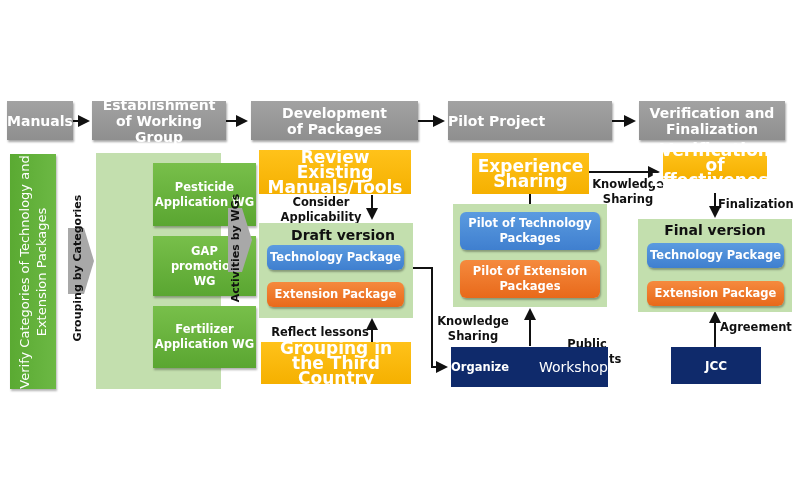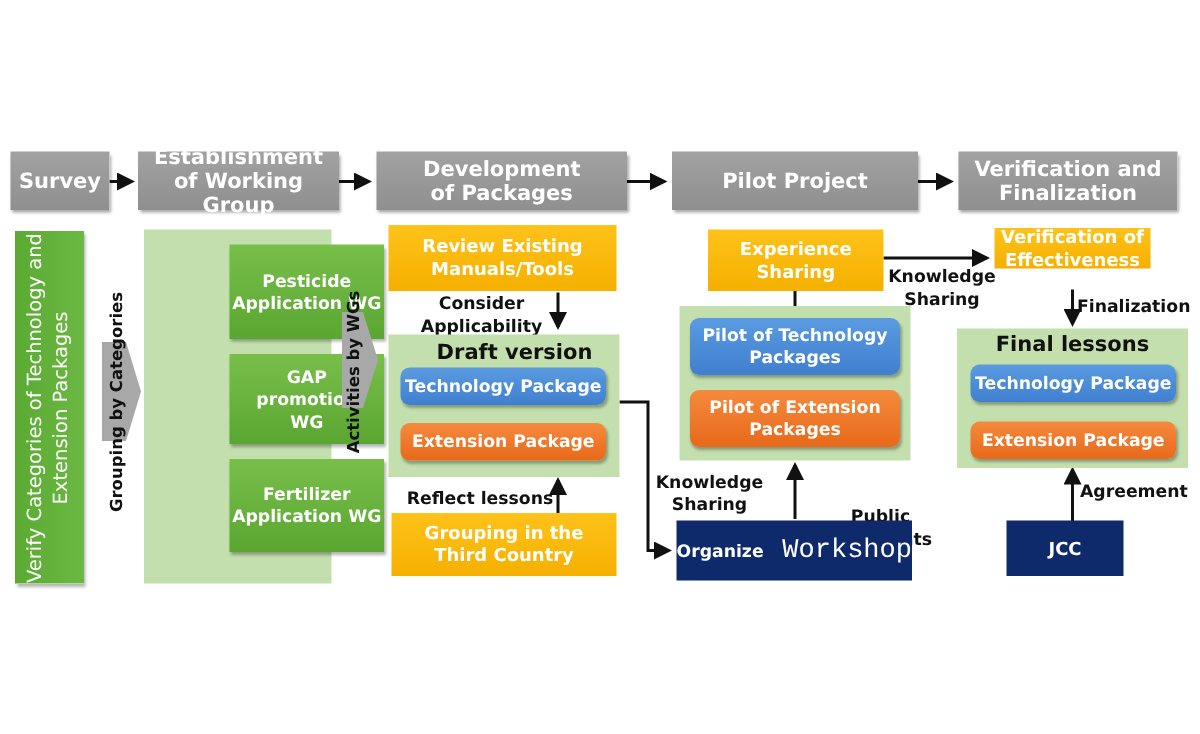--- a/index.html
+++ b/index.html
@@ -1,28 +1,28 @@
 <!DOCTYPE html>
 <html><head>
 <meta charset="utf-8">
 <style>
   html, body { margin:0; padding:0; background:#ffffff; }
   body { width:800px; height:489px; position:relative; overflow:hidden;
          font-family:"DejaVu Sans", sans-serif; }
   .abs { position:absolute; box-sizing:border-box; }
   .stage { background:linear-gradient(#a2a2a2,#8f8f8f); color:#fff; font-weight:bold;
-           display:flex; align-items:center; justify-content:center; text-align:center;
+           display:flex; align-items:center; text-align:center;
            font-size:14px; line-height:16px; box-shadow:1px 2px 2px rgba(0,0,0,0.35); }
   .panel { background:#c3dfae; }
   .wg { background:linear-gradient(#78bf4a,#5aa631); color:#fff; font-weight:bold;
         display:flex; align-items:center; justify-content:center; text-align:center;
         font-size:11.5px; line-height:15px; box-shadow:1px 2px 2px rgba(0,0,0,0.3);margin-left:45px; }
   .yellow { background:linear-gradient(#ffc21a,#f5b000); color:#fff; font-weight:bold;
             display:flex; align-items:center; justify-content:center; text-align:center;
-            font-size:12px; line-height:15px; }
+            font-size:17px; line-height:15px; }
   .blue { background:linear-gradient(#5b9be0,#3f7fcf); color:#fff; font-weight:bold; border-radius:6px;
           display:flex; align-items:center; justify-content:center; text-align:center;
           font-size:11.5px; line-height:15px; box-shadow:1px 2px 2px rgba(0,0,0,0.3); }
   .orange { background:linear-gradient(#f58a3e,#e8691a); color:#fff; font-weight:bold; border-radius:6px;
             display:flex; align-items:center; justify-content:center; text-align:center;
             font-size:11.5px; line-height:15px; box-shadow:1px 2px 2px rgba(0,0,0,0.3); }
   .navy { background:#0f2a6b; color:#fff; font-weight:bold;
           display:flex; align-items:center; justify-content:center; text-align:center; font-size:12px; }
   .lbl { color:#111; font-weight:bold; font-size:11.5px; line-height:15px; text-align:center; }
   .ttl { color:#111; font-weight:bold; font-size:14px; text-align:center; }
@@ -49,21 +49,21 @@
     <polyline points="413,268 432,268 432,367 446,367" marker-end="url(#ah)"></polyline>
     <line x1="530" y1="346" x2="530" y2="310" marker-end="url(#ah)"></line>
     <line x1="530" y1="193" x2="530" y2="205"></line>
     <line x1="589" y1="172" x2="658" y2="172" marker-end="url(#ah)"></line>
     <line x1="715" y1="193" x2="715" y2="216" marker-end="url(#ah)"></line>
     <line x1="715" y1="348" x2="715" y2="313" marker-end="url(#ah)"></line>
   </g>
 </svg>
 
 <div class="abs stage" style="left:7px;top:101px;width:66px;height:39px;">
-    <span>Survey</span>
+    <span>Manuals</span>
   </div>
 <div class="abs stage" style="left:92px;top:101px;width:134px;height:39px;padding:0 6px;">
     <span>Establishment of Working Group</span>
   </div>
 <div class="abs stage" style="left:251px;top:101px;width:167px;height:39px;padding:0 22px;">
     <span>Development of Packages</span>
   </div>
 <div class="abs stage" style="left:448px;top:101px;width:164px;height:39px;">
     <span>Pilot Project</span>
   </div>
@@ -125,33 +125,33 @@
     <span>Pilot of Technology Packages</span>
   </div>
 <div class="abs orange" style="left:460px;top:260px;width:140px;height:38px;padding:0 8px;">
     <span>Pilot of Extension Packages</span>
   </div>
 
 <div class="abs lbl" style="left:436px;top:314px;width:74px;">Knowledge Sharing</div>
 <div class="abs lbl" style="left:552px;top:314px;width:70px;margin-top:23px;">Public Comments</div>
 
 <div class="abs navy" style="left:451px;top:347px;width:157px;height:40px;justify-content:space-between;">
-  <span style="font-size:11.5px;">Organize </span>&nbsp;<span style="font-size:18px;font-weight:normal;font-family:Liberation Mono, monospace;">Workshop</span>
+  <span style="font-size:11.5px;">Organize </span>&nbsp;<span style="font-size:14px;font-weight:normal;">Workshop</span>
 </div>
 
 <div class="abs yellow" style="left:663px;top:152px;width:104px;height:27px;padding:0 4px;">
     <span>Verification of Effectiveness</span>
   </div>
 <div class="abs lbl" style="left:718px;top:197px;width:72px;text-align:left;">Finalization</div>
 
 <div class="abs panel" style="left:638px;top:219px;width:154px;height:93px;"></div>
-<div class="abs ttl" style="left:638px;top:222px;width:154px;">Final lessons</div>
+<div class="abs ttl" style="left:638px;top:222px;width:154px;">Final version</div>
 <div class="abs blue" style="left:647px;top:243px;width:137px;height:25px;">
     <span>Technology Package</span>
   </div>
 <div class="abs orange" style="left:647px;top:281px;width:137px;height:25px;">
     <span>Extension Package</span>
   </div>
 
 <div class="abs lbl" style="left:720px;top:320px;width:80px;text-align:left;">Agreement</div>
-<div class="abs navy" style="left:671px;top:347px;width:78px;height:37px;">
+<div class="abs navy" style="left:671px;top:347px;width:90px;height:37px;">
     <span>JCC</span>
   </div>
 
 </body></html>

